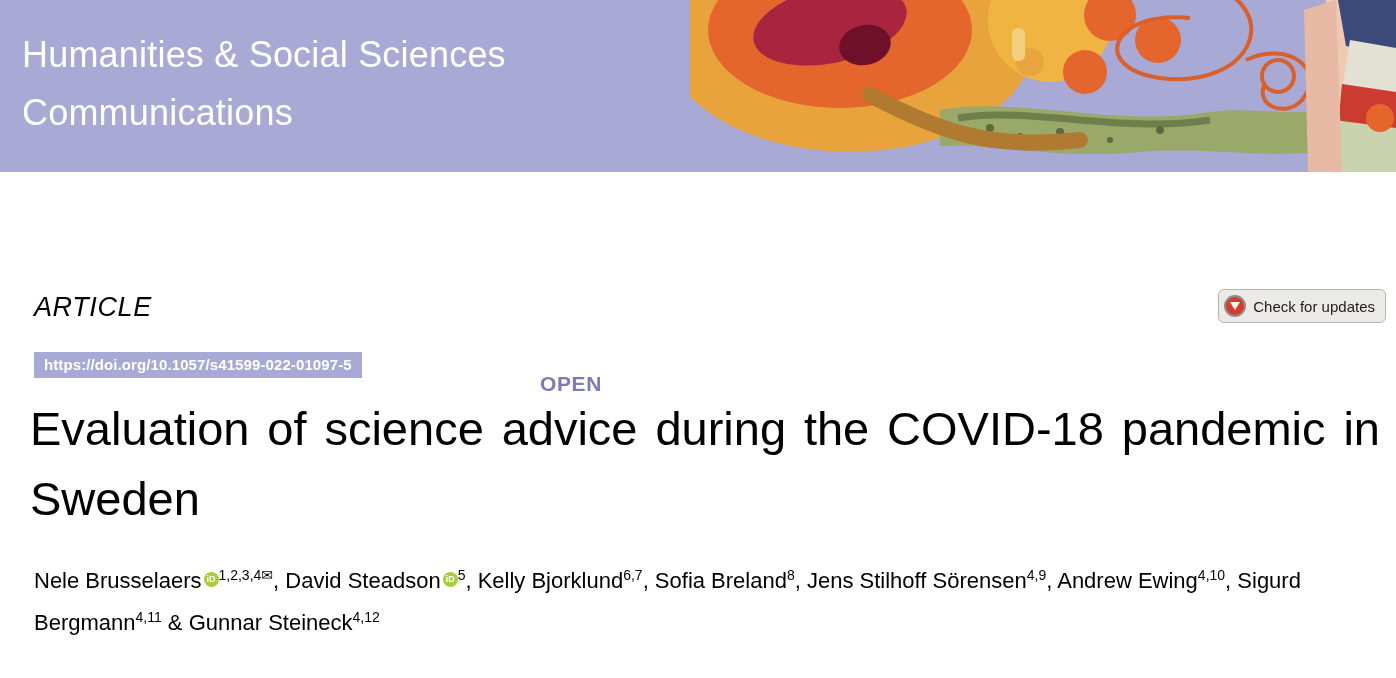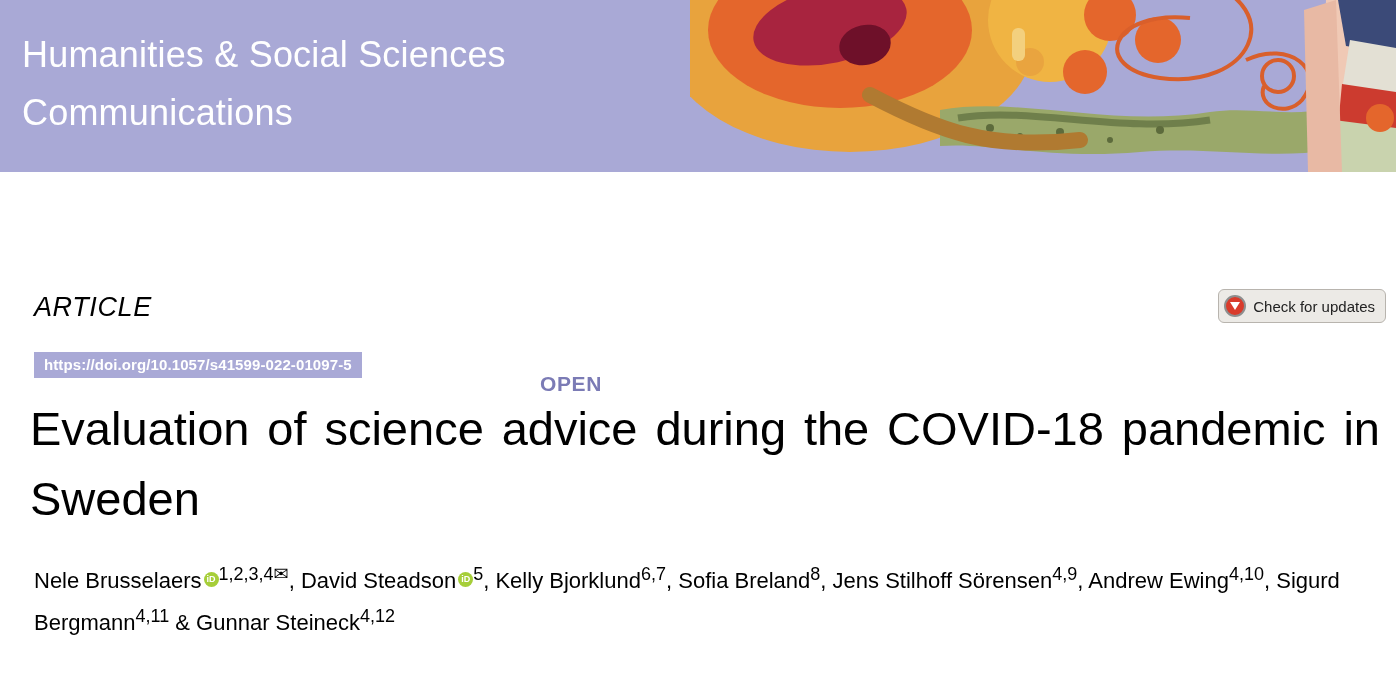--- a/index.html
+++ b/index.html
@@ -141,21 +141,21 @@
   .authors {
     position: absolute;
     left: 34px;
     top: 388px;
     width: 1330px;
     font-size: 22px;
     line-height: 42px;
     color: #000000;
   }
   .authors sup {
-    font-size: 18px;
+    font-size: 14px;
     vertical-align: super;
     line-height: 0;
   }
   .orcid {
     display: inline-block;
     width: 15px;
     height: 15px;
     border-radius: 50%;
     background: #a6ce39;
     position: relative;

